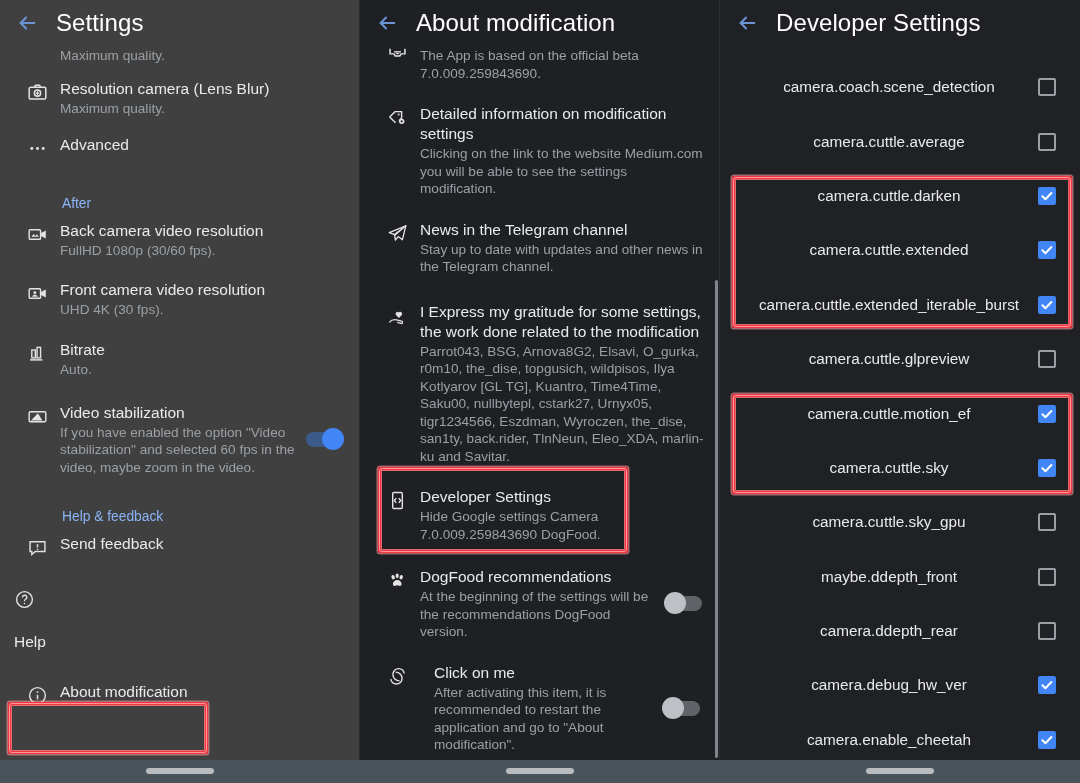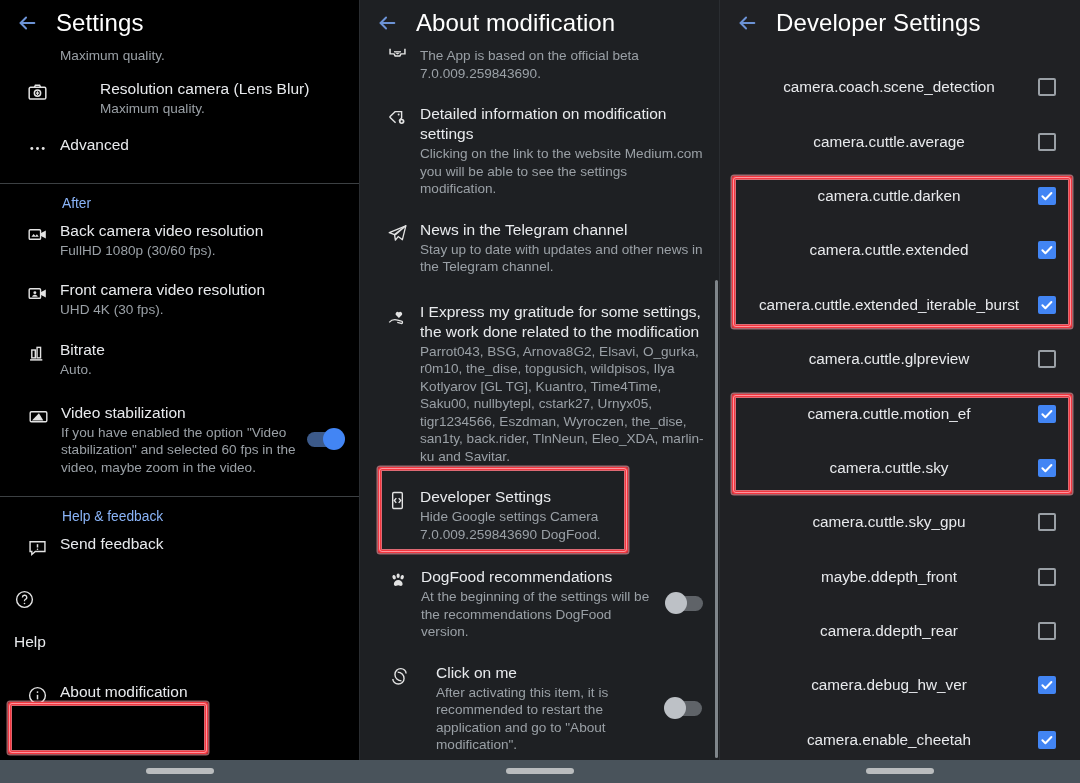--- a/index.html
+++ b/index.html
@@ -7,21 +7,21 @@
     width: 1080px; height: 783px;
     background: #1f2125;
     font-family: "Liberation Sans", sans-serif;
     overflow: hidden;
   }
   .screen { position: relative; width: 1080px; height: 783px; display: flex; }
 
   .panel {
     position: relative;
     height: 783px;
-    background: #000000;
+    background: #404040;
     overflow: hidden;
   }
   .panel.p1 { width: 360px; }
   .panel.p2 { width: 360px; background: #1e2023; }
   .panel.p3 { width: 360px; background: #202124; }
 
   .panel-divider {
     position: absolute; top: 0; bottom: 0; width: 1px;
     background: #2a2d31;
   }
@@ -48,21 +48,20 @@
   }
 
   
   .list { position: relative; }
 
   .row {
     display: flex;
     align-items: flex-start;
     padding: 0 16px 0 14px;
     position: relative;
-    justify-content: center;
   }
   .row-icon {
     flex: 0 0 46px;
     display: flex; justify-content: center;
     padding-top: 3px;
     color: #e3e3e3;
   }
   .row-icon svg { width: 21px; height: 21px; display: block; }
   .row-body { flex: 1 1 auto; min-width: 0; }
   .row-title {
@@ -180,21 +179,21 @@
 
     <div class="list">
 
       <div class="row" style="padding-top:0;padding-bottom:14px;">
         <div class="row-icon"></div>
         <div class="row-body">
           <div class="row-sub">Maximum quality.</div>
         </div>
       </div>
 
-      <div class="row" style="padding-bottom:18px;gap:40px;">
+      <div class="row" style="padding-bottom:18px;">
         <div class="row-icon">
           <svg viewBox="0 0 24 24" fill="none" stroke="currentColor" stroke-width="1.7">
             <rect x="2.5" y="6" width="19" height="13.5" rx="1.6"></rect>
             <circle cx="12" cy="12.7" r="3.6"></circle>
             <path d="M12 10.6v4.2M10.3 12.7h3.4" stroke-width="1.4"></path>
             <path d="M8.5 6 9.6 3.8h4.8L15.5 6"></path>
           </svg>
         </div>
         <div class="row-body">
           <div class="row-title">Resolution camera (Lens Blur)</div>
@@ -225,21 +224,21 @@
             <path d="M15.5 10.5 21.5 7.3v9.4l-6-3.2z" fill="currentColor" stroke="none"></path>
             <path d="M5 14.5l2.6-3 2 2.2 1.7-2 2.2 2.8z" fill="currentColor" stroke="none"></path>
           </svg>
         </div>
         <div class="row-body">
           <div class="row-title">Back camera video resolution</div>
           <div class="row-sub">FullHD 1080p (30/60 fps).</div>
         </div>
       </div>
 
-      <div class="row" style="padding-bottom:22px;text-decoration:underline;">
+      <div class="row" style="padding-bottom:22px;">
         <div class="row-icon">
           <svg viewBox="0 0 24 24" fill="none" stroke="currentColor" stroke-width="1.6">
             <rect x="2.5" y="6.5" width="13" height="11" rx="1.3"></rect>
             <path d="M15.5 10.5 21.5 7.3v9.4l-6-3.2z" fill="currentColor" stroke="none"></path>
             <circle cx="9" cy="11" r="1.7" fill="currentColor" stroke="none"></circle>
             <path d="M5.8 15.6c.6-1.6 1.9-2.3 3.2-2.3s2.6.7 3.2 2.3z" fill="currentColor" stroke="none"></path>
           </svg>
         </div>
         <div class="row-body">
           <div class="row-title">Front camera video resolution</div>

